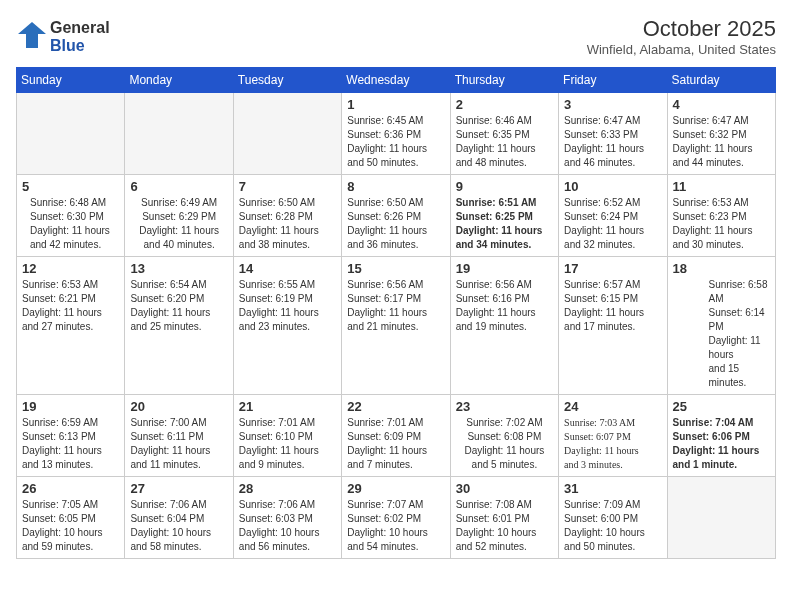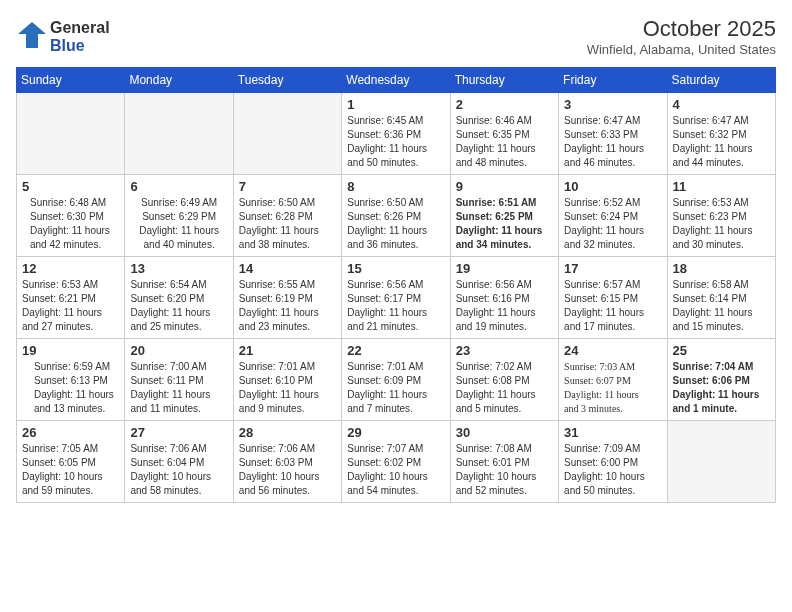--- a/index.html
+++ b/index.html
@@ -243,30 +243,30 @@
           </td>
           <td>
             <span class="day-number">17</span>
             <div class="day-info" style="white-space: pre-line;">Sunrise: 6:57 AM
 Sunset: 6:15 PM
 Daylight: 11 hours
 and 17 minutes.</div>
           </td>
           <td>
             <span class="day-number">18</span>
-            <div class="day-info" style="white-space: pre-line;">Sunrise: 6:58 AM
+            <div class="day-info" style="white-space: pre-line; margin-left: 36px;">Sunrise: 6:58 AM
 Sunset: 6:14 PM
 Daylight: 11 hours
 and 15 minutes.</div>
           </td>
         </tr>
         <tr>
           <td>
             <span class="day-number">19</span>
-            <div class="day-info" style="white-space: pre-line; margin-left: 12px;">Sunrise: 6:59 AM
+            <div class="day-info" style="white-space: pre-line;">Sunrise: 6:59 AM
 Sunset: 6:13 PM
 Daylight: 11 hours
 and 13 minutes.</div>
           </td>
           <td>
             <span class="day-number">20</span>
             <div class="day-info" style="white-space: pre-line;">Sunrise: 7:00 AM
 Sunset: 6:11 PM
 Daylight: 11 hours
 and 11 minutes.</div>
@@ -280,21 +280,21 @@
           </td>
           <td>
             <span class="day-number">22</span>
             <div class="day-info" style="white-space: pre-line;">Sunrise: 7:01 AM
 Sunset: 6:09 PM
 Daylight: 11 hours
 and 7 minutes.</div>
           </td>
           <td>
             <span class="day-number">23</span>
-            <div class="day-info" style="white-space: pre-line;">Sunrise: 7:02 AM
+            <div class="day-info" style="white-space: pre-line; text-align: center;">Sunrise: 7:02 AM
 Sunset: 6:08 PM
 Daylight: 11 hours
 and 5 minutes.</div>
           </td>
           <td>
             <span class="day-number">24</span>
             <div class="day-info" style="white-space: pre-line; font-family: Liberation Serif, serif;">Sunrise: 7:03 AM
 Sunset: 6:07 PM
 Daylight: 11 hours
 and 3 minutes.</div>

